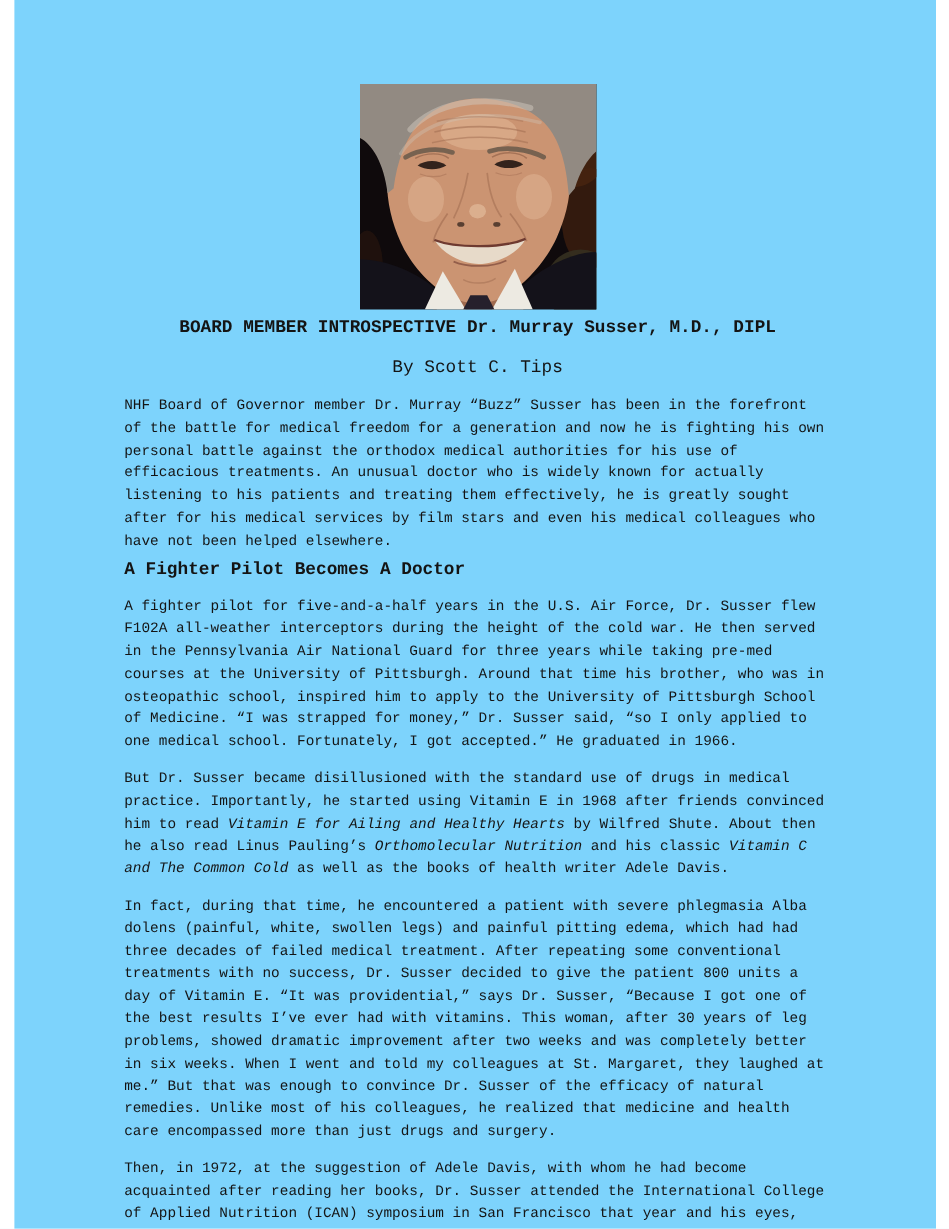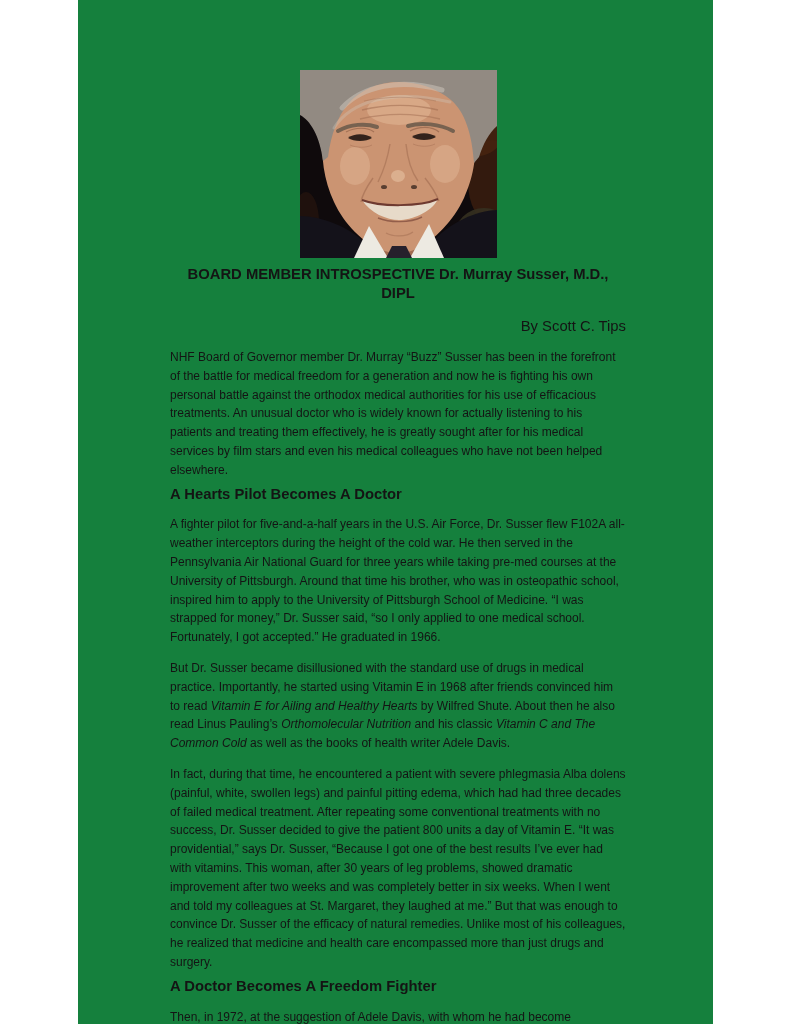--- a/index.html
+++ b/index.html
@@ -1,22 +1,22 @@
 <!DOCTYPE html>
 <html style="--ph-bg-dark: #0f0a0c; --ph-bg-warm: #46230f; --ph-bg-foliage: #353020; --ph-suit: #14121a; --ph-shirt: #edeae2; --ph-tie: #26202c; --ph-skin: #cb9472; --ph-skin-light: #eac5a5; --ph-skin-shadow: #a06b50; --ph-skin-deep: #7e4f3a; --ph-hair: #928a82; --ph-hair-light: #cfc8be; --ph-brow: #6e5c4c; --ph-eye: #33231c; --ph-mouth: #6e3a30; --ph-teeth: #e7dac9;"><head>
 <meta charset="utf-8">
 <style>
   html,body{margin:0;padding:0;background:#ffffff;}
   .page{
     position:relative;
-    width:635px;
+    width:768px;
     height:1024px;
     margin:0 auto;
-    background:#15803d;
-    font-family:Liberation Sans, sans-serif;
+    background:#7dd3fc;
+    font-family:Liberation Mono, monospace;
     color:#141414;
     overflow:hidden;
   }
   .content{
     padding:70px 87px 0 92px; 
   }
   .photo{
     width:197px;
     height:188px;
     margin:0 auto;
@@ -25,21 +25,21 @@
   .photo svg{display:block;width:197px;height:188px;}
   .title{
     font-size:14.8px;
     font-weight:bold;
     text-align:center;
     line-height:19px;
     margin:7px 0 0 0;
   }
   .byline{
     font-size:14.8px;
-    text-align:right;
+    text-align:center;
     line-height:19px;
     margin:14px 0 0 0;
   }
   .para{
     font-size:12px;
     line-height:18.8px;
     margin:12px 0 0 0;
     text-align:left;
   }
   .para:first-of-type{margin-top:16px;}
@@ -135,26 +135,25 @@
         <path class="s-crease" d="M86,163 C93,167 106,167 113,162" fill="none" stroke-width="1.2" opacity="0.5"></path>
       </svg>
     </figure>
 
     <h1 class="title">BOARD MEMBER INTROSPECTIVE Dr. Murray Susser, M.D., DIPL</h1>
 
     <p class="byline">By Scott C. Tips</p>
 
     <p class="para">NHF Board of Governor member Dr. Murray “Buzz” Susser has been in the forefront of the battle for medical freedom for a generation and now he is fighting his own personal battle against the orthodox medical authorities for his use of efficacious treatments. An unusual doctor who is widely known for actually listening to his patients and treating them effectively, he is greatly sought after for his medical services by film stars and even his medical colleagues who have not been helped elsewhere.</p>
 
-    <h2 class="heading">A Hearts Pilot Becomes A Doctor</h2>
+    <h2 class="heading">A Fighter Pilot Becomes A Doctor</h2>
 
     <p class="para">A fighter pilot for five-and-a-half years in the U.S. Air Force, Dr. Susser flew F102A all-weather interceptors during the height of the cold war. He then served in the Pennsylvania Air National Guard for three years while taking pre-med courses at the University of Pittsburgh. Around that time his brother, who was in osteopathic school, inspired him to apply to the University of Pittsburgh School of Medicine. “I was strapped for money,” Dr. Susser said, “so I only applied to one medical school. Fortunately, I got accepted.” He graduated in 1966.</p>
 
     <p class="para"><span>But Dr. Susser became disillusioned with the standard use of drugs in medical practice. Importantly, he started using Vitamin E in 1968 after friends convinced him to read </span><em>Vitamin E for Ailing and Healthy Hearts</em><span> by Wilfred Shute. About then he also read Linus Pauling’s </span><em>Orthomolecular Nutrition</em><span> and his classic </span><em>Vitamin C and The Common Cold</em><span> as well as the books of health writer Adele Davis.</span></p>
 
     <p class="para">In fact, during that time, he encountered a patient with severe phlegmasia Alba dolens (painful, white, swollen legs) and painful pitting edema, which had had three decades of failed medical treatment. After repeating some conventional treatments with no success, Dr. Susser decided to give the patient 800 units a day of Vitamin E. “It was providential,” says Dr. Susser, “Because I got one of the best results I’ve ever had with vitamins. This woman, after 30 years of leg problems, showed dramatic improvement after two weeks and was completely better in six weeks. When I went and told my colleagues at St. Margaret, they laughed at me.” But that was enough to convince Dr. Susser of the efficacy of natural remedies. Unlike most of his colleagues, he realized that medicine and health care encompassed more than just drugs and surgery.</p>
 
-    <h2 class="heading">A Doctor Becomes A Freedom Fighter</h2>
 
     <p class="para">Then, in 1972, at the suggestion of Adele Davis, with whom he had become acquainted after reading her books, Dr. Susser attended the International College of Applied Nutrition (ICAN) symposium in San Francisco that year and his eyes, heart, and mind were opened to, as he so aptly put it, “those unexpected vistas of the world of medical alternatives.” The board of directors soon elected him to be one of their directors.</p>
 
   </div>
 </div>
 
 </body></html>

